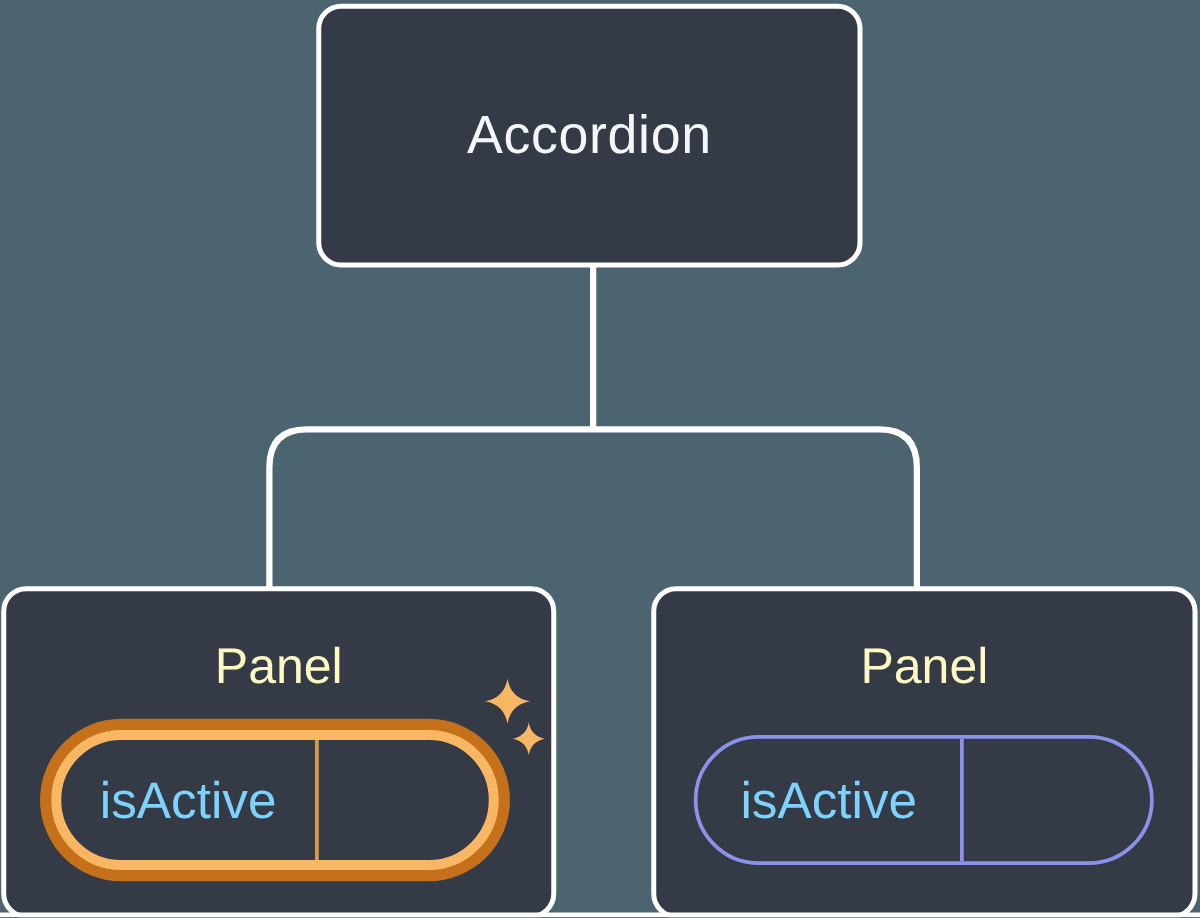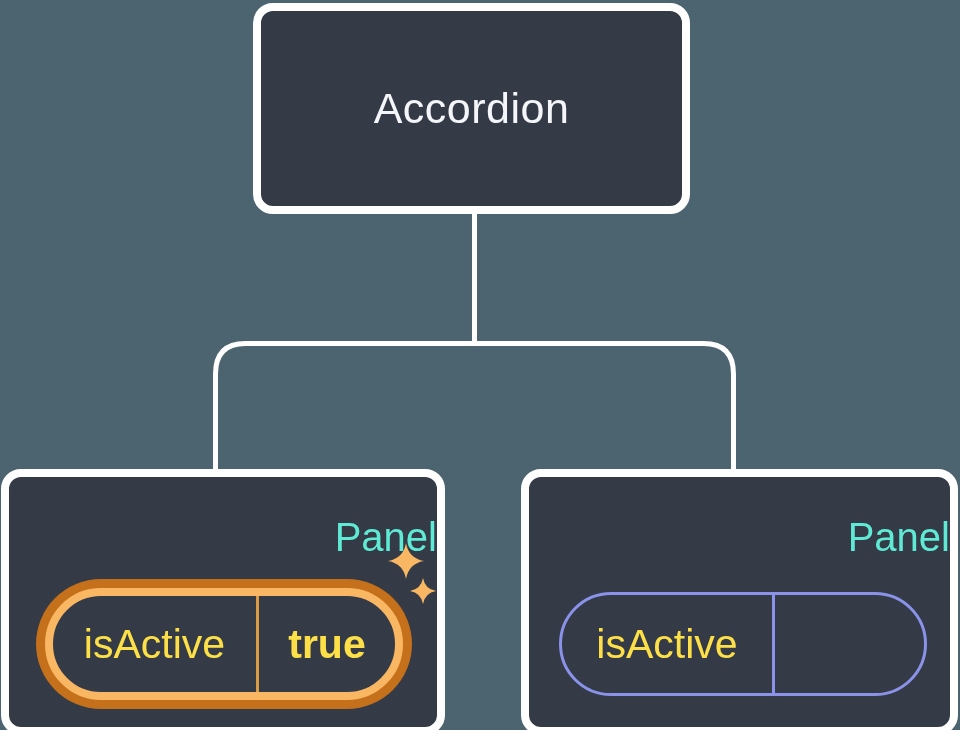--- a/index.html
+++ b/index.html
@@ -4,50 +4,50 @@
 <style>
   html,body{margin:0;padding:0;background:#4C646F;}
   .canvas{
     position:relative;width:960px;height:734px;overflow:hidden;
     background:#4C646F;
     font-family:"Liberation Sans", sans-serif;
   }
   .connector-svg{position:absolute;left:0;top:0;width:960px;height:734px;}
   .node{
     position:absolute;box-sizing:border-box;
-    background:#343A46;border:8px solid #ffffff;border-radius:20px;
+    background:#343A46;border:4px solid #ffffff;border-radius:20px;
   }
   .root-node{left:253px;top:3px;width:437px;height:211px;
     display:flex;align-items:center;justify-content:center;}
   .root-label{color:#F5F6FA;font-size:43px;font-weight:500;letter-spacing:.5px;}
   .panel-node{top:469px;height:266px;}
   .panel-node.left{left:1px;width:444px;}
   .panel-node.right{left:521px;width:437px;}
   .panel-title{
-    position:absolute;top:36px;left:0;width:100%;text-align:right;
-    color:#5eead4;font-size:40px;font-weight:500;line-height:48px;
+    position:absolute;top:36px;left:0;width:100%;text-align:center;
+    color:#fef9c3;font-size:40px;font-weight:500;line-height:48px;
   }
   .pill{
     position:absolute;box-sizing:border-box;
     display:flex;align-items:stretch;overflow:hidden;
   }
   .pill-active{
     left:36px;top:111px;width:358px;height:112px;
     background:#343A46;
     border:8px solid #F9B763;border-radius:60px;
     box-shadow:0 0 0 9px #C5701A;
   }
   .pill-inactive{
     left:30px;top:115px;width:368px;height:104px;
     border:3px solid #8A93E9;border-radius:54px;
     background:transparent;
   }
   .pill-cell{
     display:flex;align-items:center;justify-content:center;
-    color:#fde047;font-size:41px;line-height:1;
+    color:#7dd3fc;font-size:41px;line-height:1;
   }
   .pill-active .cell-name{width:203px;}
   .pill-active .cell-value{flex:1;font-weight:700;}
   .pill-inactive .cell-name{width:210px;}
   .pill-inactive .cell-value{flex:1;}
   .pill-divider{width:3px;}
   .divider-gold{background:#DB9A44;}
   .divider-purple{background:#8A93E9;}
   .sparkles{position:absolute;left:385px;top:540px;width:60px;height:70px;}
   .page-bottom-edge{position:absolute;left:0;top:730px;width:960px;height:4px;background:#FFFFFF;}
@@ -64,21 +64,20 @@
 
   <div class="node root-node">
     <span class="root-label">Accordion</span>
   </div>
 
   <div class="node panel-node left">
     <div class="panel-title">Panel</div>
     <div class="pill pill-active">
       <div class="pill-cell cell-name">isActive</div>
       <div class="pill-divider divider-gold"></div>
-      <div class="pill-cell cell-value">true</div>
     </div>
   </div>
 
   <svg class="sparkles" viewBox="0 0 60 70" xmlns="http://www.w3.org/2000/svg">
     <path fill="#F9B763" d="M21 3 Q23.7 18.3 39 21 Q23.7 23.7 21 39 Q18.3 23.7 3 21 Q18.3 18.3 21 3 Z"></path>
     <path fill="#F9B763" d="M38 38 Q40 49 51 51 Q40 53 38 64 Q36 53 25 51 Q36 49 38 38 Z"></path>
   </svg>
 
   <div class="node panel-node right">
     <div class="panel-title">Panel</div>

